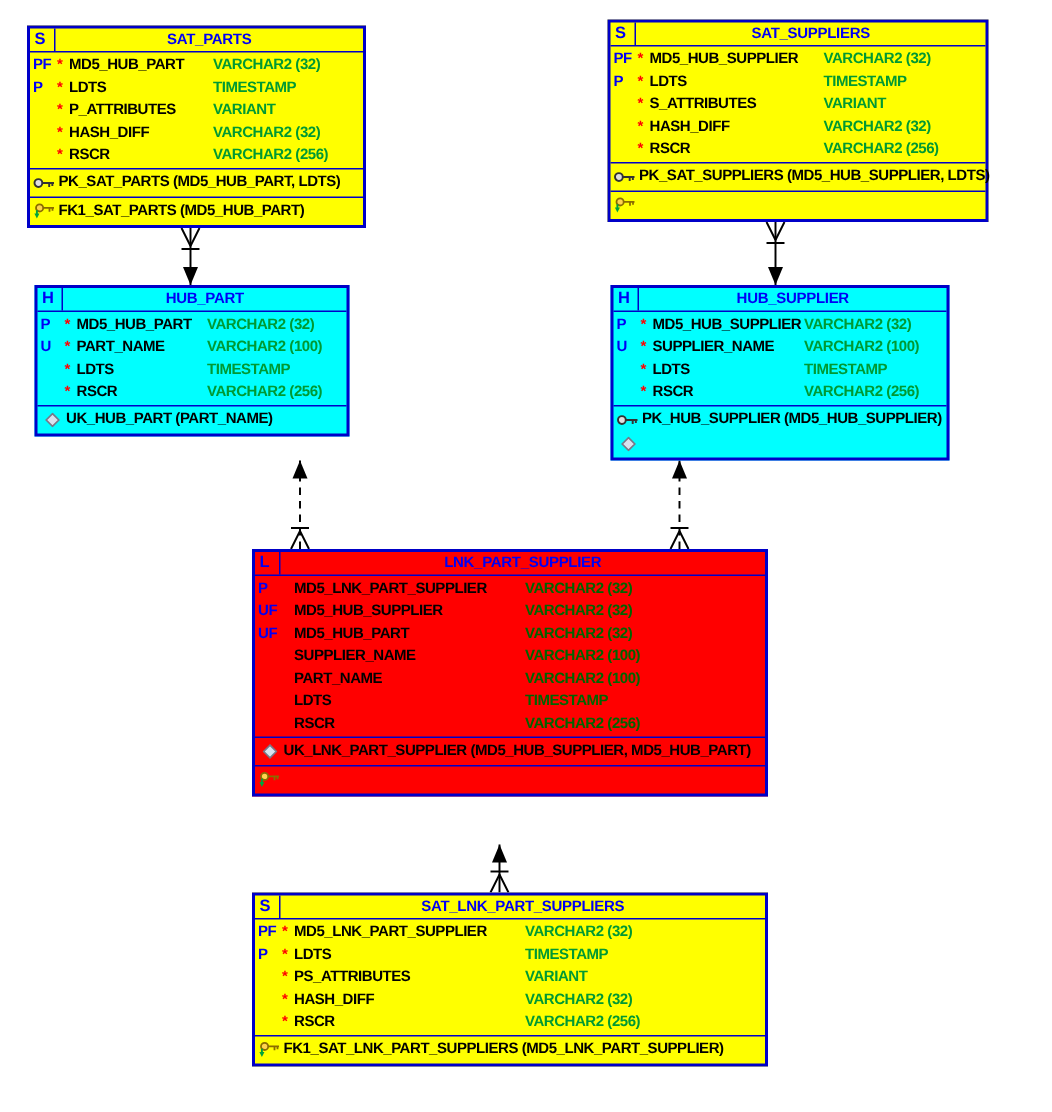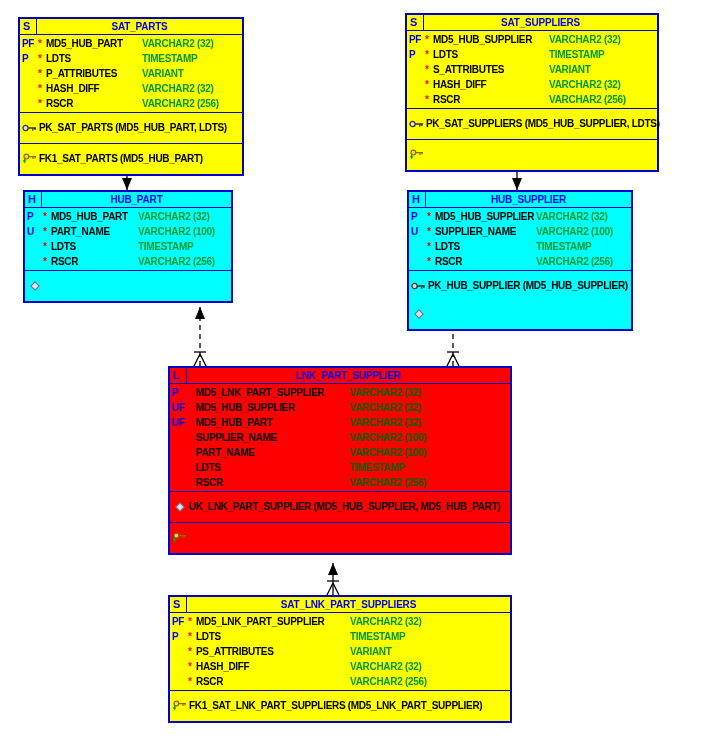--- a/index.html
+++ b/index.html
@@ -12,21 +12,21 @@
               padding-left:3px;color:#0000F5;font-size:11px;}
   .hdr-title{flex:1;text-align:center;color:#0000F5;font-size:10px;letter-spacing:-0.2px;}
   .sec{padding:1px 0;}
   .sec + .sec{border-top:1px solid #0000C8;}
   .sec:empty{display:none;padding:0;border:0;}
   .col-row{display:grid;height:15px;line-height:15px;align-items:center;
            letter-spacing:-0.3px;white-space:nowrap;}
   .col-flag{color:#0000F5;padding-left:2px;}
   .col-star{color:#FF0000;}
   .col-name,.col-type{overflow:visible;}
-  .key-row{display:flex;align-items:center;height:28px;line-height:16px;
+  .key-row{display:flex;align-items:center;height:16px;line-height:16px;
            white-space:nowrap;letter-spacing:-0.3px;}
   .key-icon{width:19px;display:flex;justify-content:center;align-items:center;flex:none;}
   #wires{position:absolute;left:0;top:0;}
 </style>
 </head>
 <body>
 
 <div id="canvas">
   <svg id="wires" width="701" height="741">
       <g>
@@ -214,20 +214,21 @@
           <span class="col-type" style="color: rgb(0, 153, 51);">VARCHAR2 (256)</span>
         </div>
       </div>
     <div class="sec">
         <div class="key-row">
           <span class="key-icon">
             <svg width="10" height="10" viewBox="0 0 10 10">
               <polygon points="5,0.8 9.2,5 5,9.2 0.8,5" fill="#d8e2ef" stroke="#778" stroke-width="1.1"></polygon>
             </svg>
           </span>
+          <span>UK_HUB_PART (PART_NAME)</span>
         </div>
       </div>
 
   </div>
     <div class="table" style="left: 407px; top: 190px; width: 226px; background: rgb(0, 255, 255); border-color: rgb(0, 0, 200);">
     <div class="hdr">
       <span class="hdr-letter">H</span>
       <span class="hdr-title">HUB_SUPPLIER</span>
     </div>
     <div class="sec">

